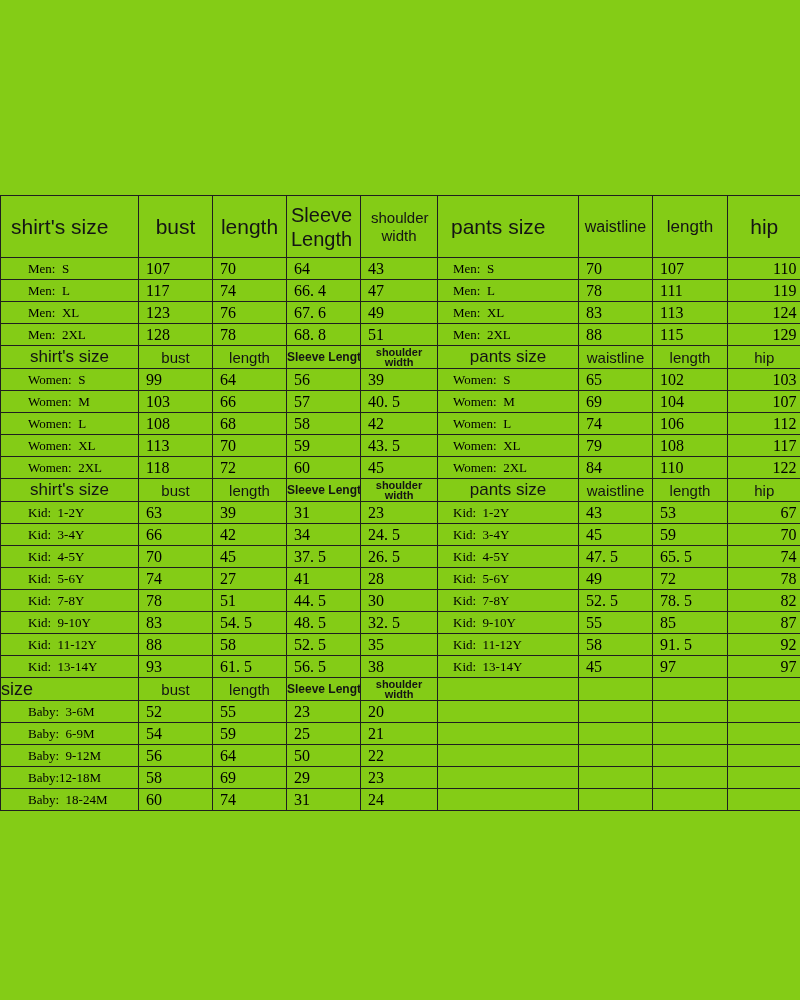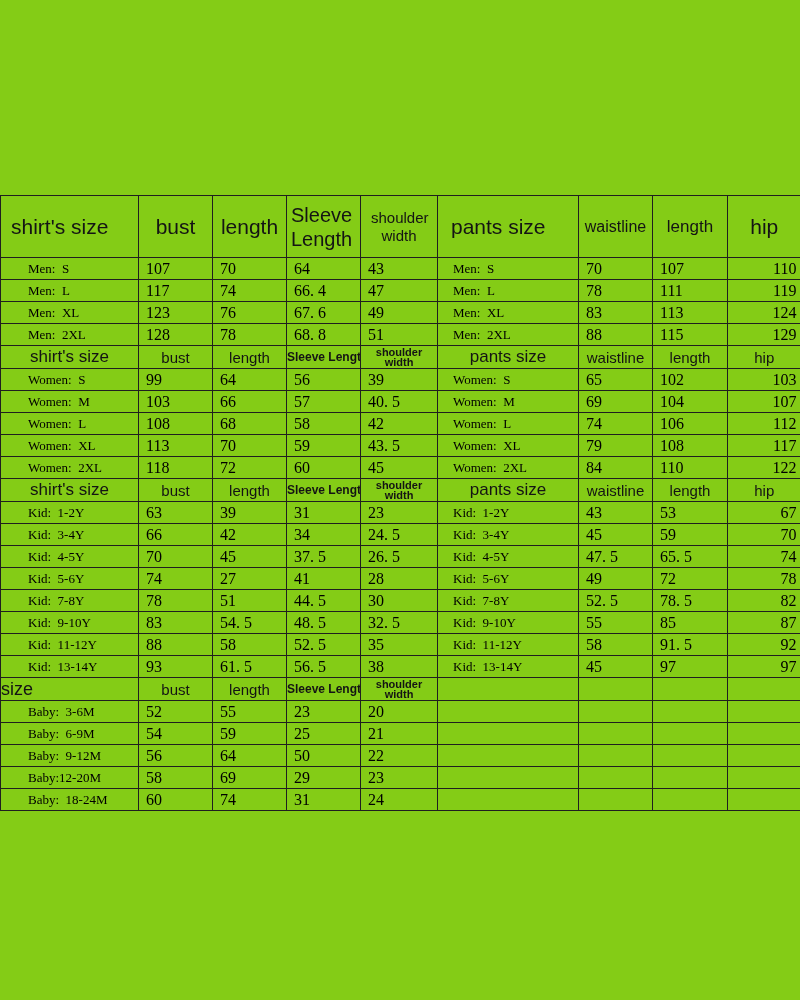--- a/index.html
+++ b/index.html
@@ -338,21 +338,21 @@
           <td class="c-bust num">56</td>
           <td class="c-len num">64</td>
           <td class="c-sleeve num">50</td>
           <td class="c-shoulder num">22</td>
           <td class="c-pants lbl"></td>
           <td class="c-waist num"></td>
           <td class="c-plen num"></td>
           <td class="c-hip num"></td>
         </tr>
         <tr class="drow">
-          <td class="c-shirtsize lbl">Baby:12-20M</td>
+          <td class="c-shirtsize lbl">Baby:12-18M</td>
           <td class="c-bust num">58</td>
           <td class="c-len num">69</td>
           <td class="c-sleeve num">29</td>
           <td class="c-shoulder num">23</td>
           <td class="c-pants lbl"></td>
           <td class="c-waist num"></td>
           <td class="c-plen num"></td>
           <td class="c-hip num"></td>
         </tr>
         <tr class="drow">

